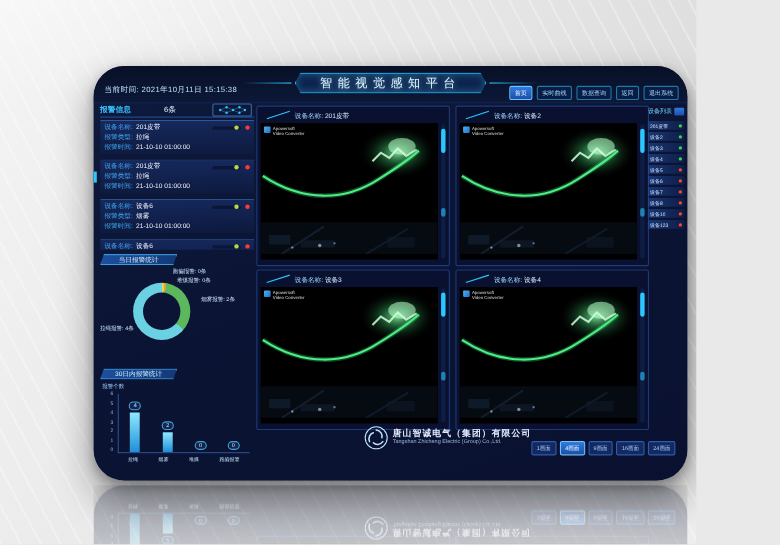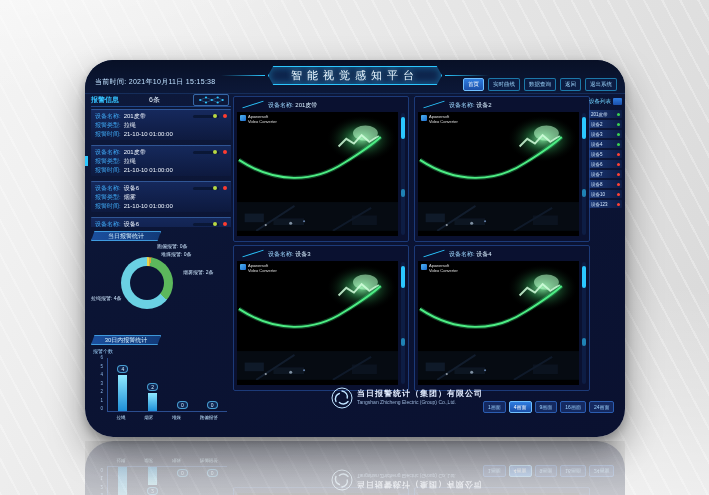--- a/index.html
+++ b/index.html
@@ -2,21 +2,21 @@
 <html><head>
 <meta charset="utf-8">
 <style>
   * { margin:0; padding:0; box-sizing:border-box; }
   html,body { width:709px; height:495px; overflow:hidden; }
   body {
     font-family:"Liberation Sans","DejaVu Sans",sans-serif;
     background:#e9e9e9;
   }
   .stage {
-    position:relative; width:709px; height:495px; overflow:hidden;
+    position:relative; width:633px; height:495px; overflow:hidden;
     background:
       radial-gradient(ellipse 900px 500px at 88% 118%, rgba(255,255,255,.85), transparent 60%),
       radial-gradient(ellipse 820px 430px at -8% -28%, rgba(255,255,255,.9), transparent 55%),
       repeating-linear-gradient(62deg, rgba(255,255,255,.28) 0 2px, rgba(0,0,0,0) 2px 16px),
       linear-gradient(115deg,#f4f4f4,#e7e7e7 45%,#d8d8d8);
   }
   
   .panel {
     position:absolute; left:85px; top:60px; width:540px; height:377px;
     border-radius:28px; overflow:hidden;
@@ -549,21 +549,21 @@
     </div>
 
     <svg class="logo" viewBox="0 0 22 22">
       <circle cx="11" cy="11" r="10" fill="none" stroke="#bfe3ff" stroke-width="1"></circle>
       <g fill="none" stroke="#bfe3ff" stroke-width="1.4" stroke-linecap="round">
         <path d="M11 4 C 15 4.5 17 8 16.2 11"></path>
         <path d="M11 4 C 15 4.5 17 8 16.2 11" transform="rotate(120 11 11)"></path>
         <path d="M11 4 C 15 4.5 17 8 16.2 11" transform="rotate(240 11 11)"></path>
       </g>
     </svg>
-    <div class="company-cn">当日报警统计（集团）有限公司</div>
+    <div class="company-cn">唐山智诚电气（集团）有限公司</div>
     <div class="company-en">Tangshan Zhicheng Electric (Group) Co.,Ltd.</div>
     <div class="views">
       <div class="view-btn">1画面</div>
       <div class="view-btn active">4画面</div>
       <div class="view-btn">9画面</div>
       <div class="view-btn">16画面</div>
       <div class="view-btn">24画面</div>
     </div>
   </div>
 </div>

